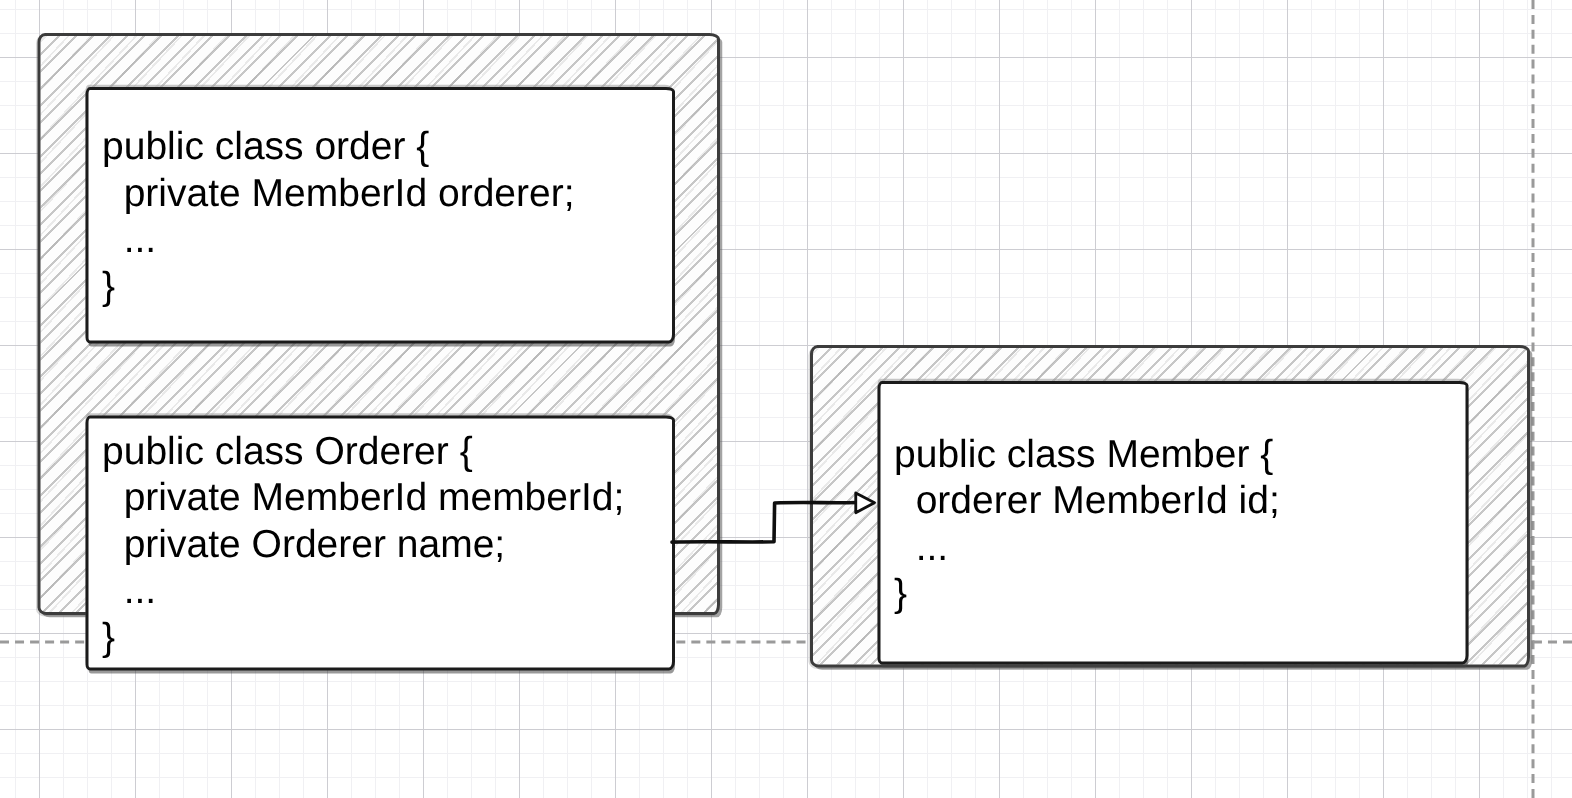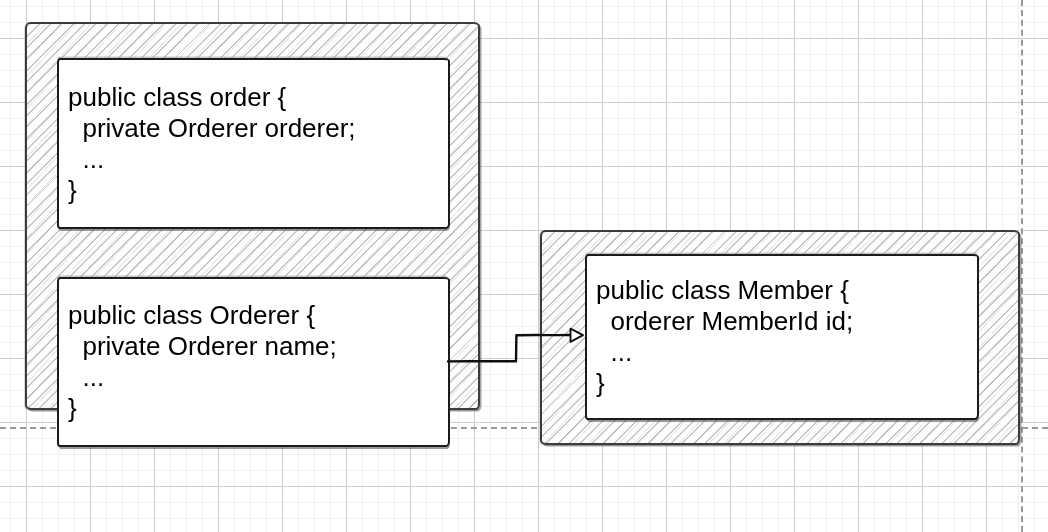--- a/index.html
+++ b/index.html
@@ -52,40 +52,41 @@
     box-shadow:1px 3px 0 -1px rgba(70,70,70,0.55), -1px -2.5px 0 -1px rgba(155,155,155,0.55);
     display:flex;flex-direction:column;justify-content:center;
     padding-left:9px;
     color:var(--text);
     font-size:26px;line-height:31px;
     white-space:pre;
     overflow:hidden;
   }
   .box-order{left:30px;top:34px;width:393px;height:171px;}
   .box-orderer{left:30px;top:253px;width:393px;height:170px;}
-  .box-member{left:43px;top:22px;width:394px;height:166px;}
+  .box-member{left:43px;top:22px;width:394px;height:189px;}
   .connector{position:absolute;left:440px;top:318px;width:156px;height:56px;z-index:3;overflow:visible;}
 </style>
 </head>
 <body>
 
 <div class="stage">
 
   <div class="guide guide-v"></div>
   <div class="guide guide-h"></div>
 
   <div class="aggregate aggregate-order">
     <div class="class-box box-order">
       <div>public class order {</div>
-      <div>  private Orderer orderer;</div>
+      <div>  private MemberId orderer;</div>
       <div>  ...</div>
       <div>}</div>
     </div>
     <div class="class-box box-orderer">
       <div>public class Orderer {</div>
+      <div>  private MemberId memberId;</div>
       <div>  private Orderer name;</div>
       <div>  ...</div>
       <div>}</div>
     </div>
   </div>
 
   <div class="aggregate aggregate-member">
     <div class="class-box box-member">
       <div>public class Member {</div>
       <div>  orderer MemberId id;</div>

